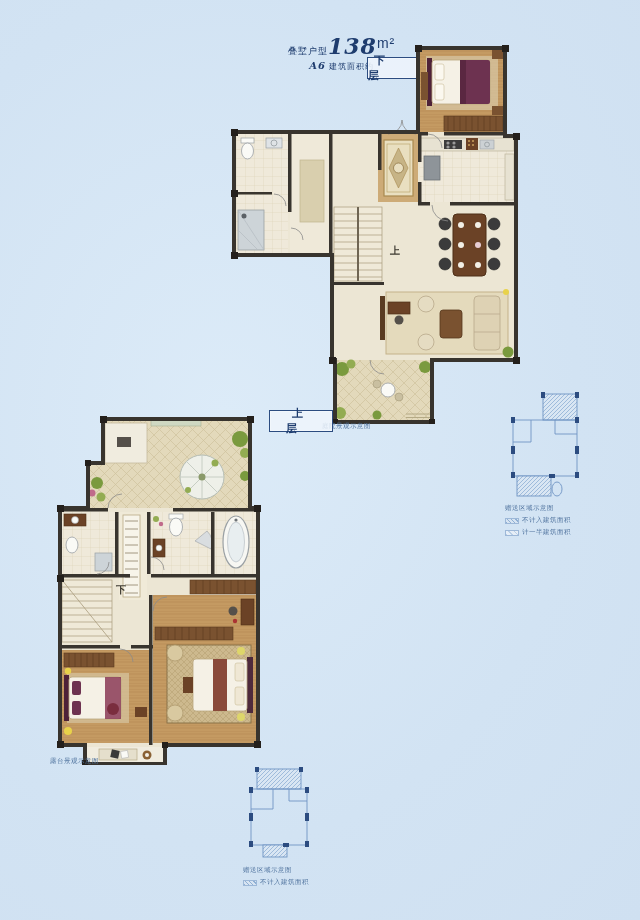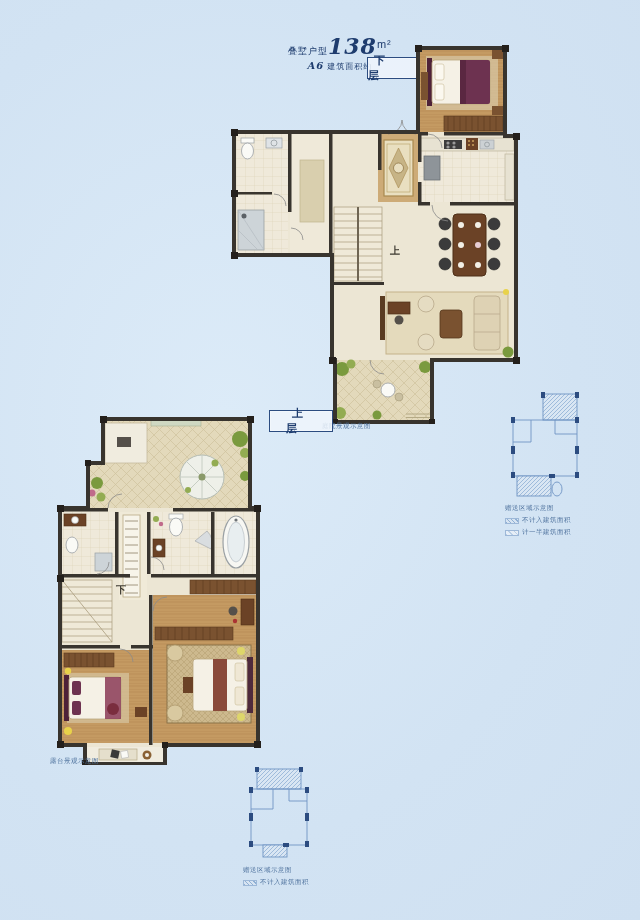--- a/index.html
+++ b/index.html
@@ -4,21 +4,21 @@
 <style>
   html,body{margin:0;padding:0;}
   body{width:640px;height:920px;overflow:hidden;font-family:"Liberation Sans",sans-serif;}
   .canvas{position:relative;width:640px;height:920px;background:#d5e5f4;
     background:radial-gradient(ellipse at 35% 45%, #dcebf8 0%, #d2e3f3 60%, #cfe0f1 100%);}
   .abs{position:absolute;}
   
   .hdr{color:#1e3c6e;}
   .hdr-line1{font-size:9px;letter-spacing:1px;white-space:nowrap;}
   .hdr-num{font-family:"DejaVu Serif",serif;font-style:italic;font-size:22px;font-weight:bold;letter-spacing:1px;margin-top:48px;}
-  .hdr-unit{font-size:11px;vertical-align:6px;}
+  .hdr-unit{font-size:14px;vertical-align:6px;}
   .hdr-line2{font-size:8px;letter-spacing:1px;margin-top:1px;text-align:center;white-space:nowrap;}
   .hdr-a6{font-family:"DejaVu Serif",serif;font-style:italic;font-size:10px;font-weight:bold;letter-spacing:1px;margin-top:32px;}
   
   .floor-label{border:1px solid #2c4c80;background:rgba(238,245,251,.85);color:#1e3c6e;
     font-size:11px;font-weight:bold;letter-spacing:6px;text-indent:6px;
     display:flex;align-items:center;justify-content:center;box-shadow:0 0 0 1px rgba(255,255,255,.35) inset;}
   
   .caption{font-size:6.5px;color:#51749f;letter-spacing:.5px;white-space:nowrap;}
   .legend{color:#51749f;}
   .legend .lg-title{font-size:6.5px;letter-spacing:.5px;margin-bottom:3px;}

